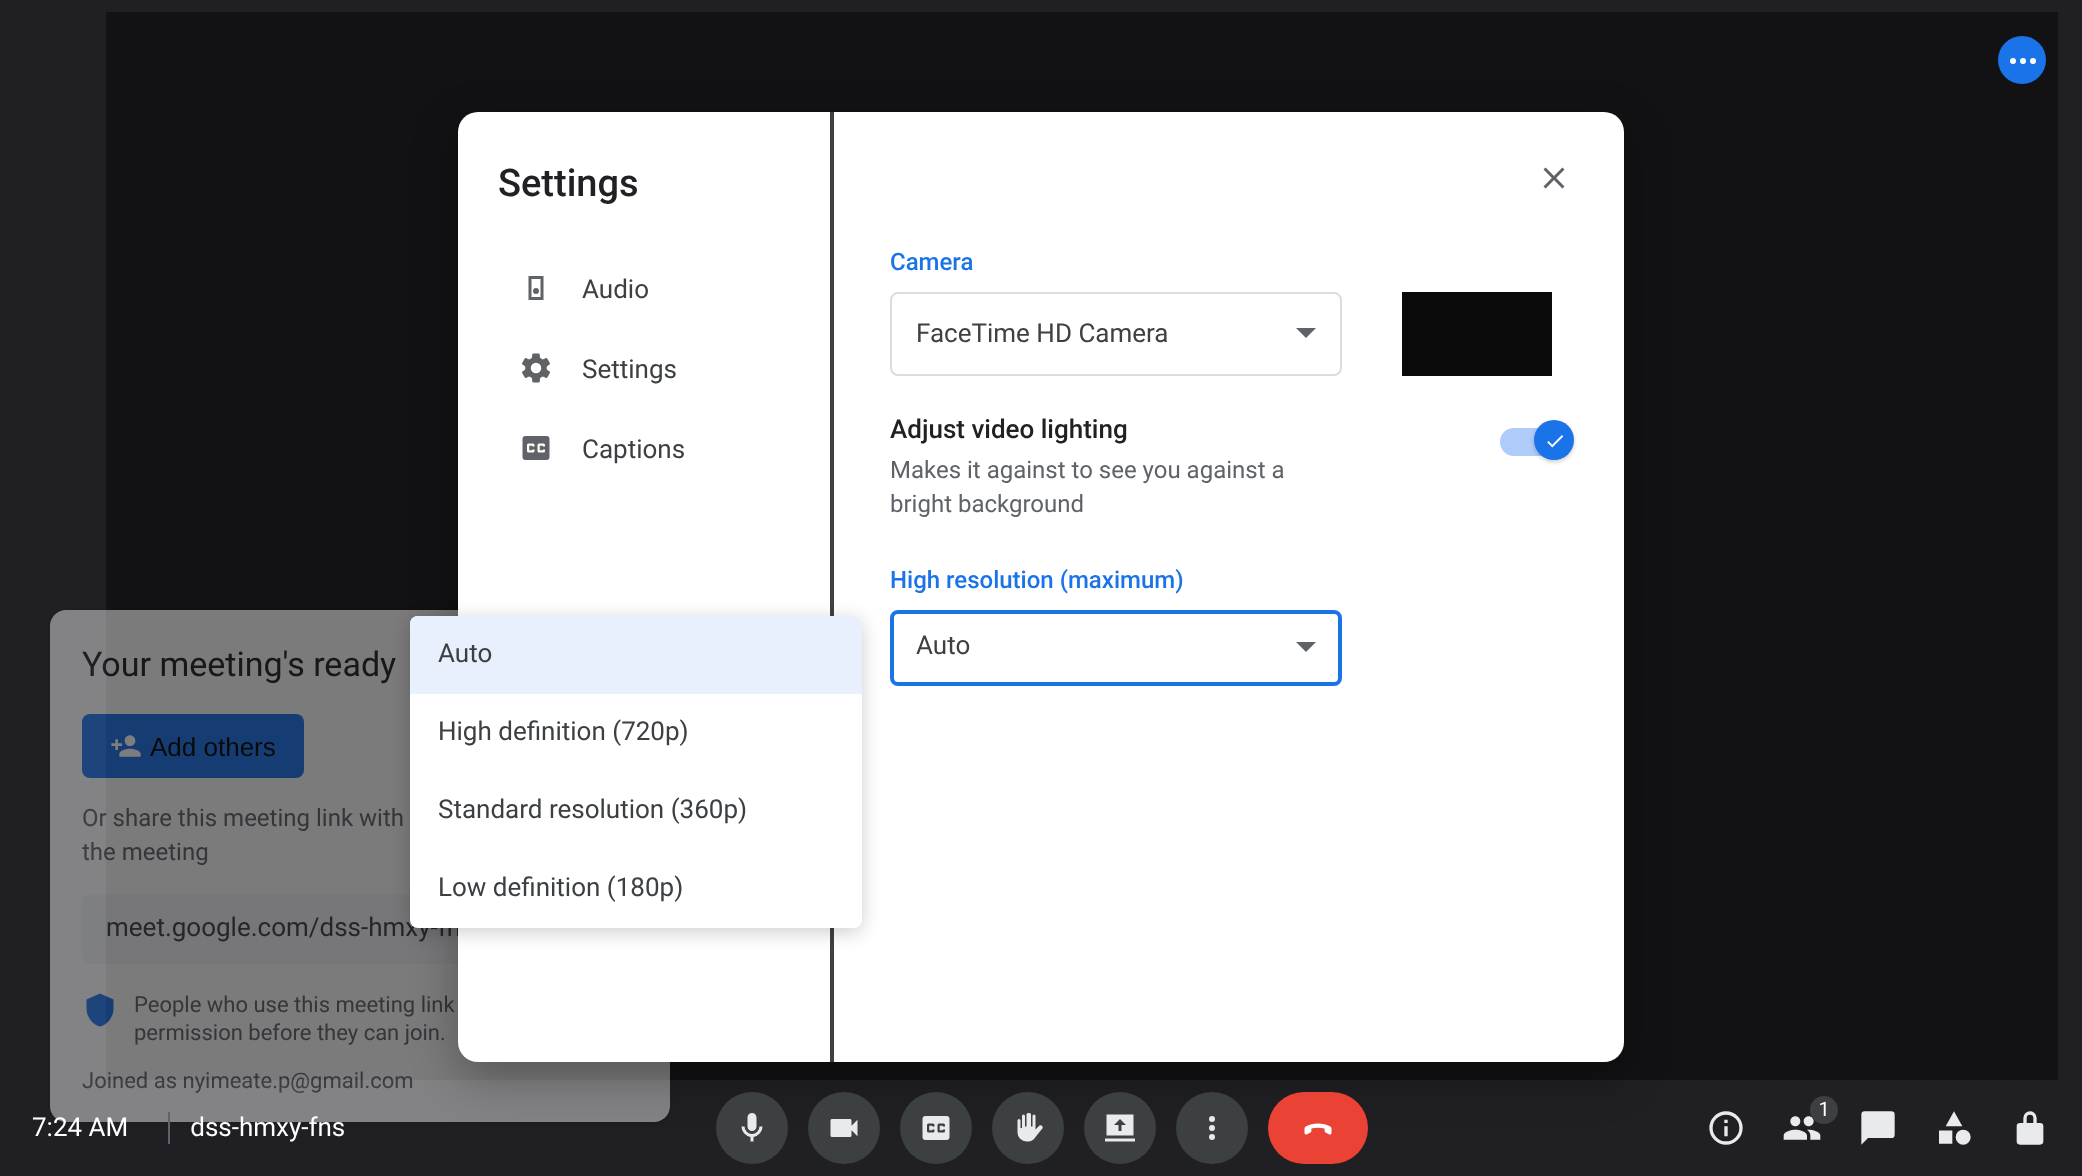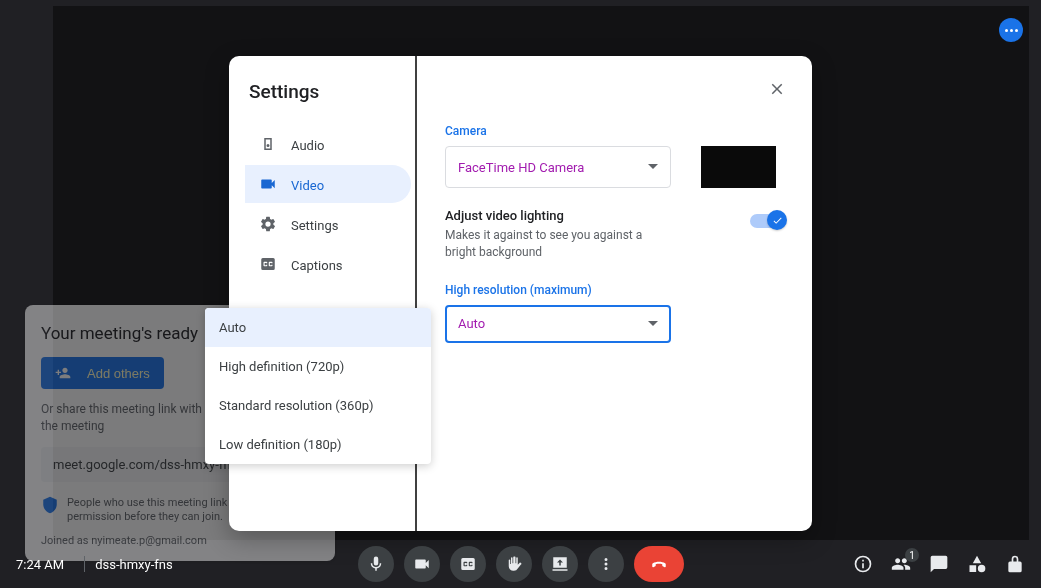--- a/index.html
+++ b/index.html
@@ -41,22 +41,22 @@
     background: rgba(255,255,255,0.98);
     border-radius: 8px;
     padding: 18px 16px 14px 16px;
     box-shadow: 0 1px 3px rgba(0,0,0,.2);
     font-size: 13px;
     color: #3c4043;
     opacity: 0.45;
   }
   .ready-card h3 { font-size: 17px; font-weight: 400; color:#202124; margin-bottom:14px; }
   .add-others-btn {
-    display:inline-flex; align-items:center; gap:16px;
-    background:#1a73e8; color:#fef9c3; border:none;
+    display:inline-flex; align-items:center; gap:4px;
+    background:#1a73e8; color:#000000; border:none;
     padding:8px 14px; border-radius:4px; font-size:13px; font-weight:500;
     cursor:pointer;
   }
   .ready-card p { margin-top:12px; font-size:12px; color:#5f6368; line-height:1.4; }
   .link-box {
     margin-top:12px; background:#f1f3f4; padding:10px 12px; border-radius:4px;
     font-size:13px; color:#3c4043;
   }
   .ready-note { display:flex; gap:8px; margin-top:14px; align-items:flex-start; }
   .shield-icon { width:18px; height:18px; flex-shrink:0; }
@@ -127,21 +127,21 @@
     position:absolute; top:20px; right:22px;
     background:none; border:none; cursor:pointer; padding:4px;
   }
   .close-btn svg { width:18px; height:18px; fill:#5f6368; }
 
   .section-label { font-size:12px; font-weight:500; color:#1a73e8; margin-bottom:8px; }
   .camera-row { display:flex; gap:30px; align-items:flex-start; margin-bottom:20px; }
   .select-box {
     width:226px; height:42px; border:1px solid #dadce0; border-radius:4px;
     display:flex; align-items:center; justify-content:space-between;
-    padding:0 12px; font-size:13px; color:#a21caf; cursor:pointer;
+    padding:0 12px; font-size:13px; color:#404040; cursor:pointer;
   }
   .select-box.focused { border:2px solid #1a73e8; padding:0 11px; height:38px; }
   .select-box svg { width:10px; height:10px; fill:#5f6368; }
   .preview {
     width:75px; height:42px; background:#0a0a0a;
   }
 
   .toggle-row { display:flex; gap:32px; align-items:flex-start; margin-bottom:22px; }
   .toggle-text h4 { font-size:13px; font-weight:500; color:#202124; margin-bottom:4px; }
   .toggle-text p { font-size:12px; color:#5f6368; line-height:1.4; max-width:210px; }
@@ -202,26 +202,20 @@
 <div class="modal">
   <div class="modal-left">
     <h2>Settings</h2>
     <ul class="nav-list">
       <li class="nav-item">
         <svg viewBox="0 0 24 24">
             <path d="M7 4h10v16H7V4zm2 2v12h6V6H9zm3 10a2 2 0 100-4 2 2 0 000 4z"></path>
           </svg>
         <span>Audio</span>
       </li>
-      <li class="nav-item active">
-        <svg viewBox="0 0 24 24">
-            <path d="M17 10.5V7c0-.55-.45-1-1-1H4c-.55 0-1 .45-1 1v10c0 .55.45 1 1 1h12c.55 0 1-.45 1-1v-3.5l4 4v-11l-4 4z"></path>
-          </svg>
-        <span>Video</span>
-      </li>
       <li class="nav-item">
         <svg viewBox="0 0 24 24">
             <path d="M19.14 12.94a7.07 7.07 0 000-1.88l2.03-1.58a.5.5 0 00.12-.64l-1.92-3.32a.5.5 0 00-.6-.22l-2.39.96a7.03 7.03 0 00-1.62-.94l-.36-2.54a.5.5 0 00-.5-.42h-3.84a.5.5 0 00-.5.42l-.36 2.54c-.58.24-1.12.56-1.62.94l-2.39-.96a.5.5 0 00-.6.22L2.71 8.84a.5.5 0 00.12.64l2.03 1.58a7.07 7.07 0 000 1.88l-2.03 1.58a.5.5 0 00-.12.64l1.92 3.32c.13.22.39.31.6.22l2.39-.96c.5.38 1.04.7 1.62.94l.36 2.54c.04.24.25.42.5.42h3.84c.25 0 .46-.18.5-.42l.36-2.54c.58-.24 1.12-.56 1.62-.94l2.39.96c.22.09.47 0 .6-.22l1.92-3.32a.5.5 0 00-.12-.64l-2.03-1.58zM12 15.5A3.5 3.5 0 1112 8.5a3.5 3.5 0 010 7z"></path>
           </svg>
         <span>Settings</span>
       </li>
       <li class="nav-item">
         <svg viewBox="0 0 24 24">
             <path d="M19 4H5a2 2 0 00-2 2v12a2 2 0 002 2h14a2 2 0 002-2V6a2 2 0 00-2-2zM11 11H9.5v-.5h-2v3h2V13H11v1a1 1 0 01-1 1H7a1 1 0 01-1-1v-4a1 1 0 011-1h3a1 1 0 011 1v1zm7 0h-1.5v-.5h-2v3h2V13H18v1a1 1 0 01-1 1h-3a1 1 0 01-1-1v-4a1 1 0 011-1h3a1 1 0 011 1v1z"></path>
           </svg>

